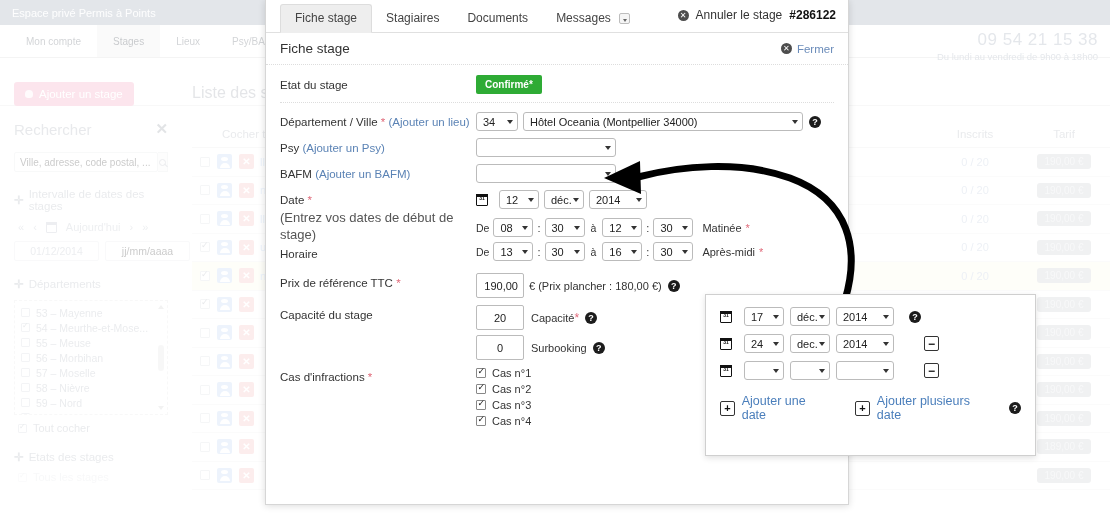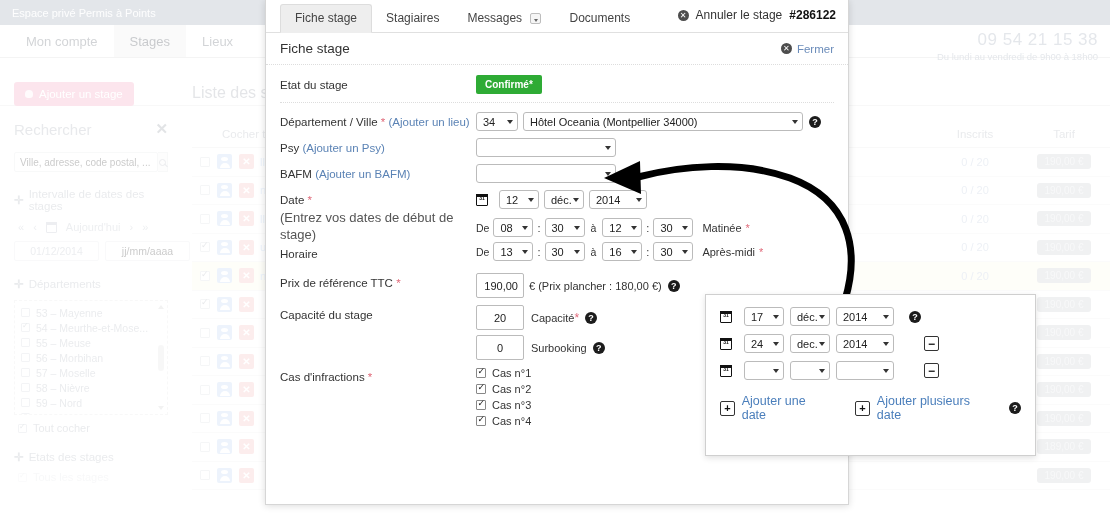--- a/index.html
+++ b/index.html
@@ -26,21 +26,21 @@
   .pw-ico { display:inline-block; width:10px; height:10px; border:1.4px solid #fff; border-radius:50%; position:relative; }
   .pw-ico:after{content:"";position:absolute;left:50%;top:-2px;width:1.4px;height:5px;background:#fff;transform:translateX(-50%);}
   .topbar .blurname { display:inline-block; width:120px; height:9px; background:#c9d0d9; border-radius:2px; margin-right:18px; }
 
   .navbar {
     height:33px; border-bottom:1px solid #e3e3e3;
     display:flex; align-items:stretch; padding-left:10px; background:#fff;
   }
   .navbar .tab {
     display:flex; align-items:center; padding:0 16px;
-    color:#8a8f96; font-size:13px; white-space:nowrap;
+    color:#8a8f96; font-size:10px; white-space:nowrap;
   }
   .navbar .tab.active { background:#f2f2f2; color:#70757c; }
 
   .phone { position:absolute; right:12px; top:30px; text-align:right; color:#b9c0cb; }
   .phone .num { font-size:17px; letter-spacing:.5px; }
   .phone .sub { font-size:9.5px; margin-top:1px; }
 
   .subhead { position:absolute; left:0; top:58px; right:0; height:48px; border-bottom:1px solid #ececec; }
   .btn-add {
     position:absolute; left:14px; top:82px;
@@ -442,25 +442,25 @@
 
 </div>
 
 <div id="veil"></div>
 
 <div class="modal">
 
   <div class="m-tabs">
     <div class="m-tab active">Fiche stage</div>
     <div class="m-tab">Stagiaires</div>
+    <div class="m-tab">Documents</div>
     <div class="m-tab">
       <span>Messages</span>
       <span class="caret-box"></span>
     </div>
-    <div class="m-tab">Documents</div>
     <div class="m-topright">
       <span class="x-circ">✕</span>
       <span class="m-cancel">Annuler le stage</span>
       <span class="m-id">#286122</span>
     </div>
   </div>
 
   <div class="m-head">
     <div class="t">Fiche stage</div>
     <div class="m-close">

